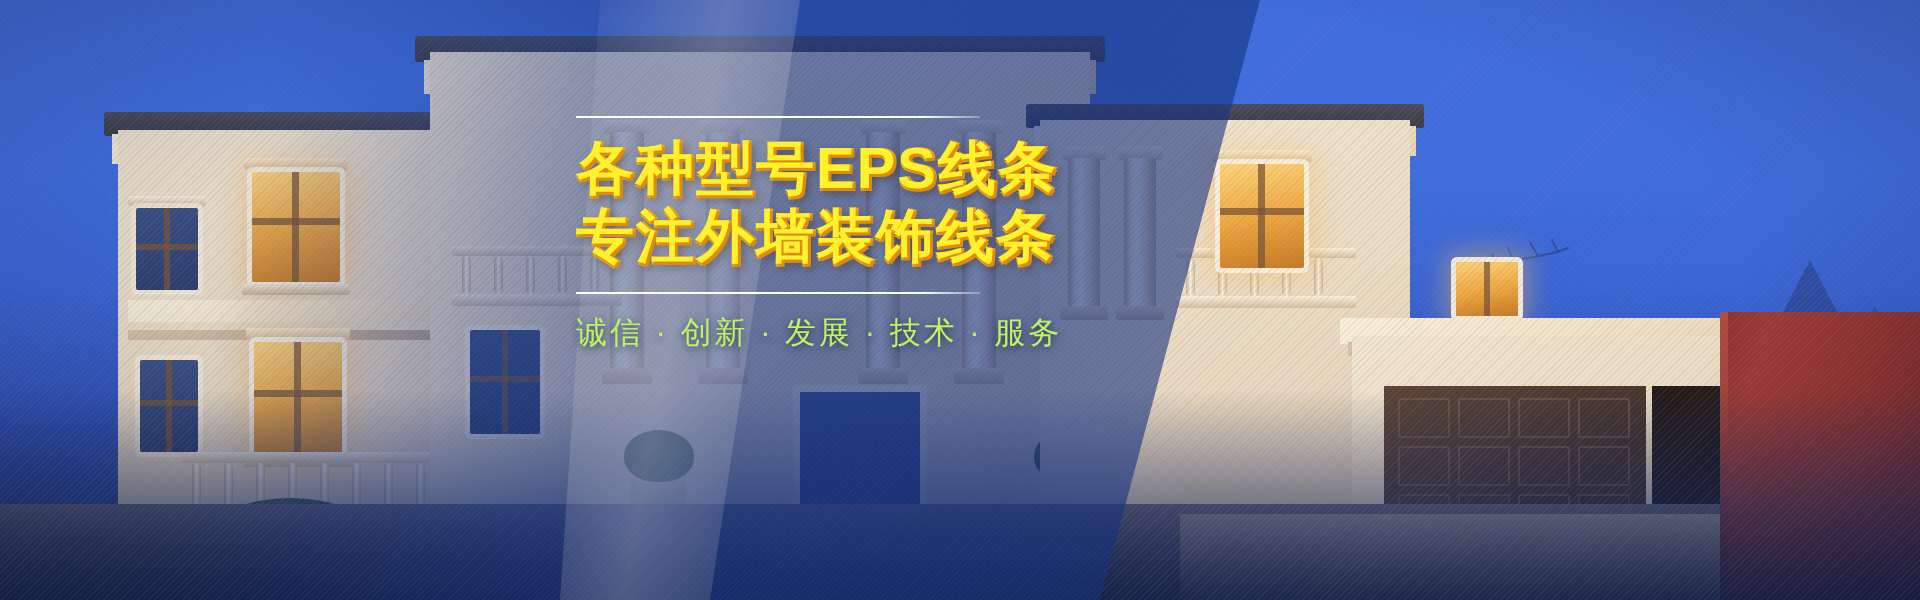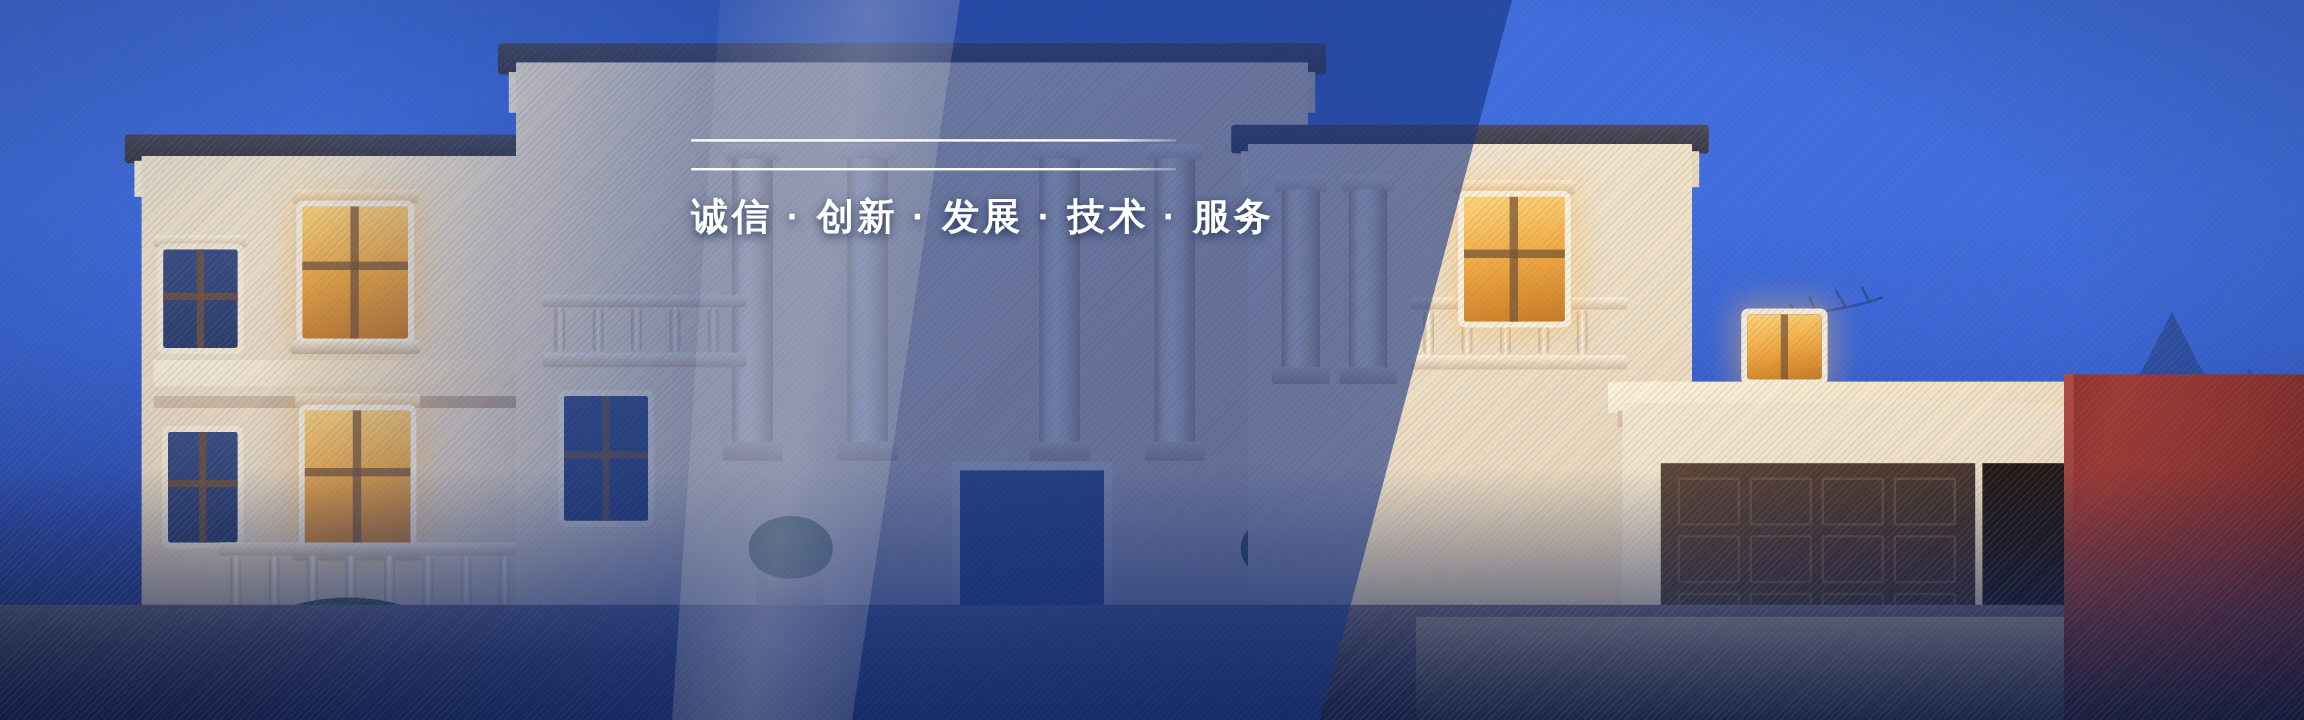--- a/index.html
+++ b/index.html
@@ -202,21 +202,21 @@
   .headline{
     font-size:58px;line-height:1.17;font-weight:bold;
     color:#fff22d;letter-spacing:2px;white-space:nowrap;
     text-shadow:
        3px 3px 0 #e08a12,
        3px 0   0 #e8a019,
        0   3px 0 #e8a019,
        5px 5px 10px rgba(40,26,4,.45);
   }
   .tagline{
-    font-size:31px;color:#ffffff;letter-spacing:3px;font-weight:700;
+    font-size:31px;color:#bef264;letter-spacing:3px;font-weight:400;
     text-shadow:0 2px 8px rgba(8,22,60,.72);
     white-space:nowrap;
   }
 
   
   .vignette{
     position:absolute;inset:0;pointer-events:none;
     background:radial-gradient(ellipse 78% 90% at 50% 46%, rgba(0,0,0,0) 52%, rgba(6,14,40,.34) 100%);
   }
 </style>
@@ -415,21 +415,23 @@
 
   <div class="copy-panel"></div>
   <div class="copy-panel-edge"></div>
   <div class="light-wedge"></div>
 
   <div class="copy">
 
 
     <div class="rule"></div>
 
-
+    <div class="headline">各种型号EPS线条</div>
+
+    <div class="headline">专注外墙装饰线条</div>
 
     <div class="rule bottom"></div>
 
     <div class="tagline">诚信 · 创新 · 发展 · 技术 · 服务</div>
   </div>
 
   <div class="vignette"></div>
 </div>
 
 </body></html>

